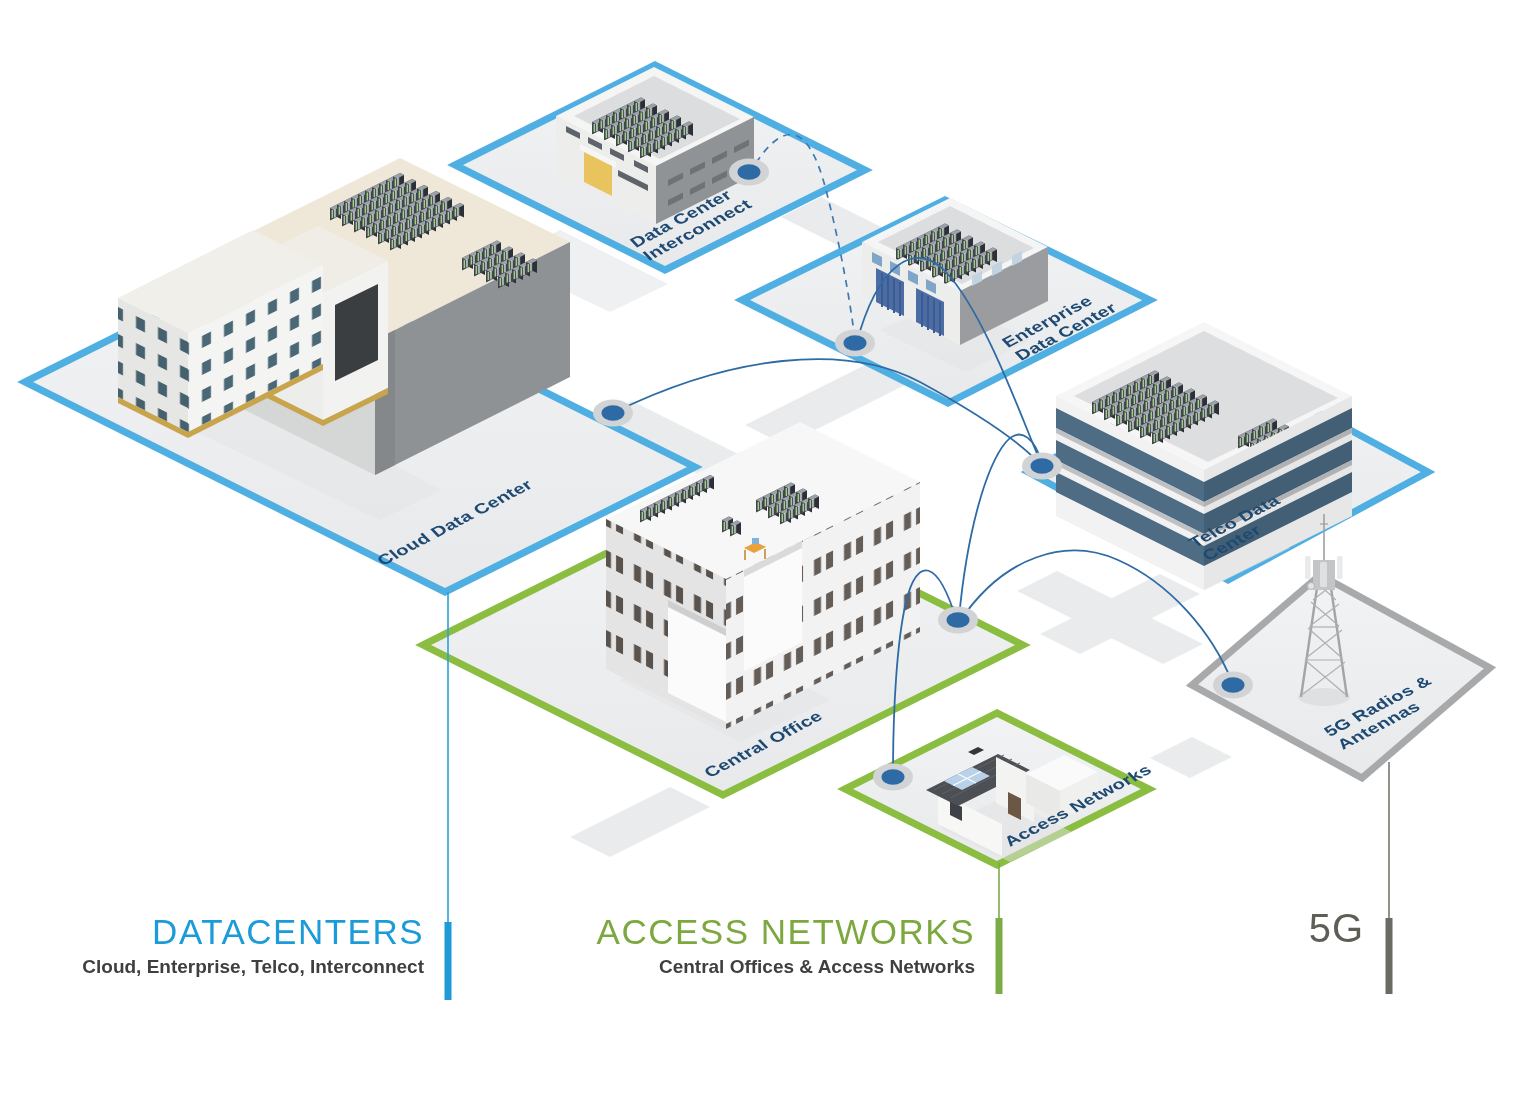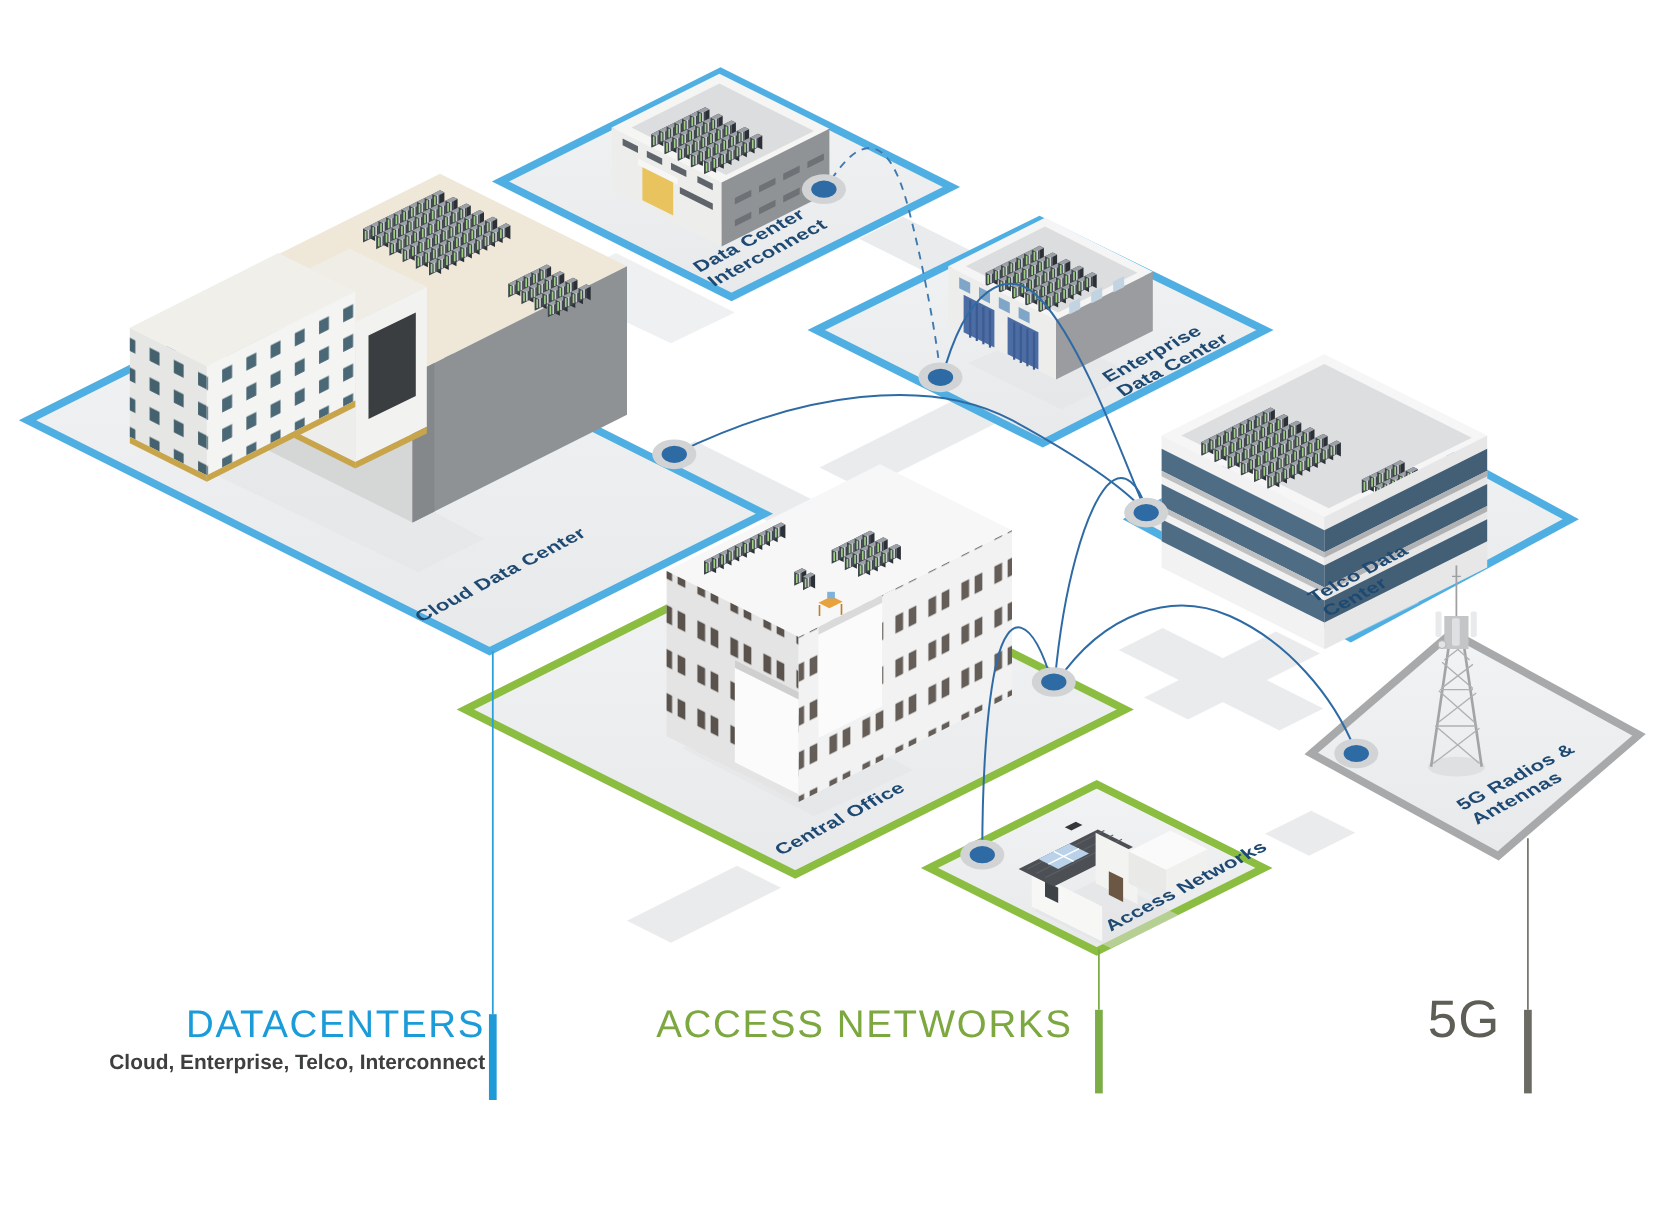--- a/index.html
+++ b/index.html
@@ -4,26 +4,26 @@
 <style>
   html,body{margin:0;padding:0;background:#ffffff;}
   #stage{position:relative;width:1514px;height:1116px;background:#ffffff;overflow:hidden;
          font-family:"Liberation Sans",sans-serif;}
   #scene{position:absolute;left:0;top:0;}
   .iso-label{fill:#1D4972;font-family:"Liberation Sans",sans-serif;font-weight:700;
              font-size:19px;letter-spacing:.3px;}
   .legend{position:absolute;text-align:right;}
   .legend .title{font-weight:400;letter-spacing:1.5px;line-height:40px;}
   .legend .subtitle{font-weight:700;font-size:19px;color:#3E3F3F;margin-top:3px;line-height:24px;margin-left:44px;}
-  #legend-dc{left:0;top:912px;width:424px;padding-left:17px;}
+  #legend-dc{left:0;top:912px;width:424px;}
   #legend-dc .title{font-size:35px;color:#1B9CD8;}
   #legend-an{left:420px;top:912px;width:555px;}
   #legend-an .title{font-size:35px;color:#7CA83F;}
   #legend-5g{left:944px;top:906px;width:420px;}
-  #legend-5g .title{font-size:48px;color:#5E5E56;letter-spacing:1px;line-height:44px;}
+  #legend-5g .title{font-size:40px;color:#5E5E56;letter-spacing:1px;line-height:44px;}
 </style>
 </head>
 <body>
 
 <div id="stage">
 <svg id="scene" width="1514" height="1116" viewBox="0 0 1514 1116">
   <defs>
     <linearGradient id="tileG" x1="0" y1="0" x2="0" y2="1">
       <stop offset="0" stop-color="#F2F3F4"></stop>
           <stop offset="1" stop-color="#E8E9EB"></stop>
@@ -404,17 +404,18 @@
     <text class="iso-label" transform="matrix(0.885,-0.465,0.58,0.6,1343,750)">Antennas</text>
   </g>
 </svg>
 
 <div class="legend" id="legend-dc">
   <div class="title">DATACENTERS</div>
   <div class="subtitle">Cloud, Enterprise, Telco, Interconnect</div>
 </div>
 <div class="legend" id="legend-an">
   <div class="title">ACCESS NETWORKS</div>
+  <div class="subtitle">Central Offices &amp; Access Networks</div>
 </div>
 <div class="legend" id="legend-5g">
   <div class="title">5G</div>
 </div>
 </div>
 
 </body></html>

